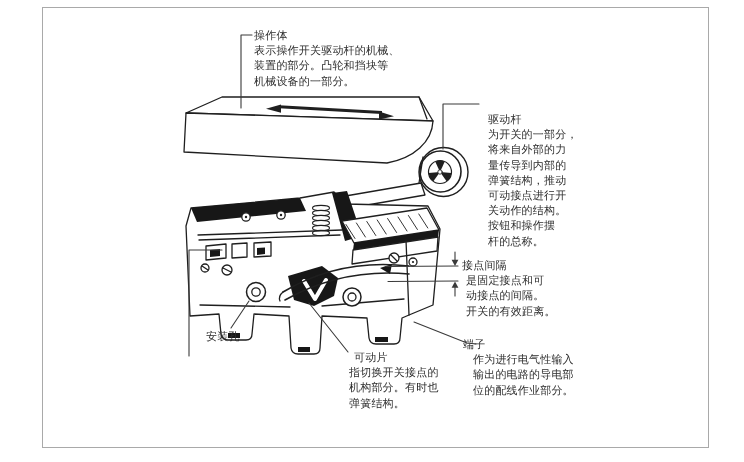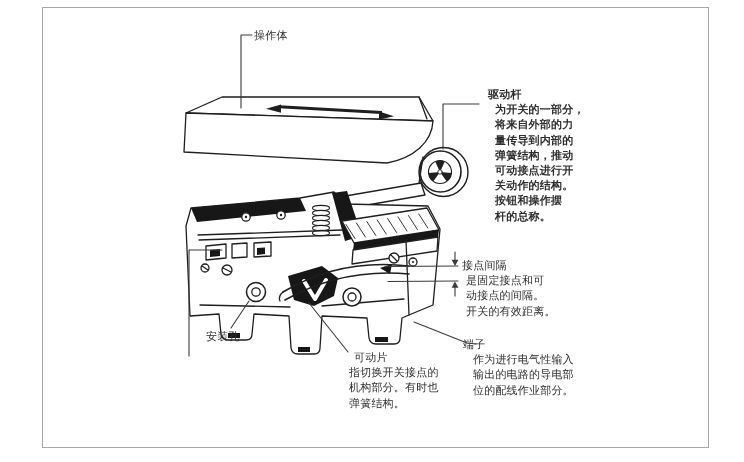--- a/index.html
+++ b/index.html
@@ -4,21 +4,21 @@
 <style>
   html,body { margin:0; padding:0; background:#ffffff; }
   body { width:744px; height:462px; overflow:hidden; }
   .stage { position:relative; width:744px; height:462px; font-family:"DejaVu Sans","Liberation Sans",sans-serif; }
   .frame { position:absolute; left:42px; top:7px; width:667px; height:441px;
            border:1px solid #a9a9a9; background:#ffffff; box-sizing:border-box; }
   svg.diagram { position:absolute; left:0; top:0; display:block; }
   .label { position:absolute; color:#2d2d2d; font-size:11px; line-height:15.2px; letter-spacing:0.2px; }
   .label .lt { white-space:pre; }
   .label .lb { white-space:pre-line; }
-  .label.drive .lb { margin-left:7px; }
+  .label.drive .lb { }
   .label.gap .lb { margin-left:4px; }
   .label.terminal .lb { margin-left:10px; }
   .label.movable .lt { margin-left:5px; }
 </style>
 </head>
 <body>
 
 <div class="stage">
   <div class="frame"></div>
 
@@ -152,23 +152,26 @@
           <polygon points="455,266 451.6,259.8 458.4,259.8" fill="#3a3a3a" stroke="none"></polygon>
           <path d="M455,287 L455,296"></path>
           <polygon points="455,281.5 451.6,287.8 458.4,287.8" fill="#3a3a3a" stroke="none"></polygon>
         </g>
       </g>
     </g>
   </svg>
 
   <div class="label op" style="left:254px; top:28px;">
     <div class="lt">操作体</div>
-  </div>
-
-  <div class="label drive" style="left:488px; top:87px;font-weight:bold;">
+    <div class="lb">表示操作开关驱动杆的机械、
+装置的部分。凸轮和挡块等
+机械设备的一部分。</div>
+  </div>
+
+  <div class="label drive" style="left:488px; top:112px;">
     <div class="lt">驱动杆</div>
     <div class="lb">为开关的一部分，
 将来自外部的力
 量传导到内部的
 弹簧结构，推动
 可动接点进行开
 关动作的结构。
 按钮和操作摆
 杆的总称。</div>
   </div>

